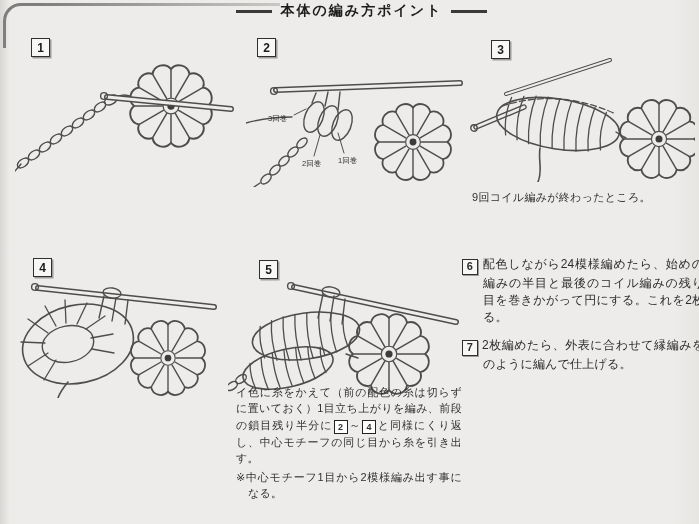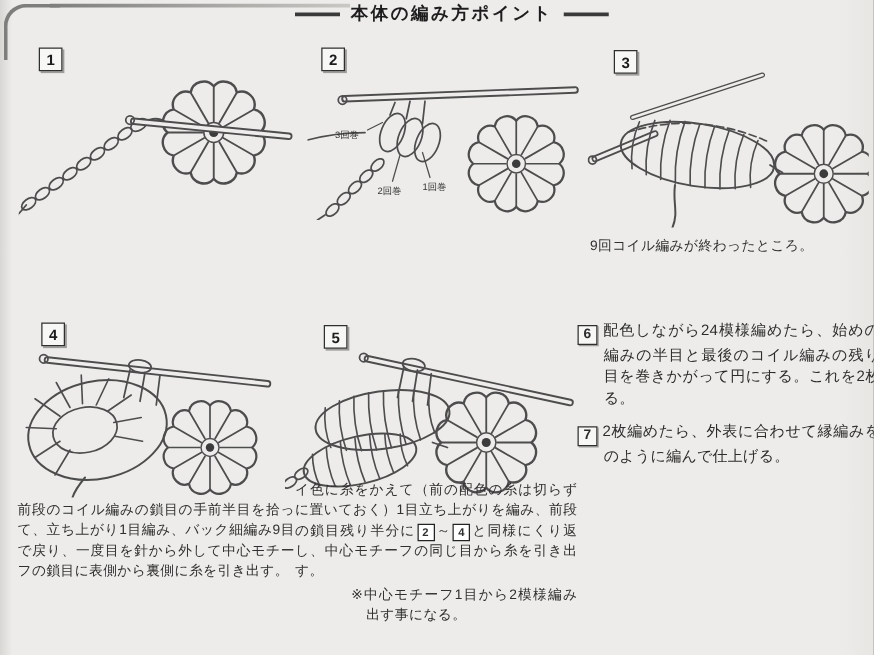--- a/index.html
+++ b/index.html
@@ -57,21 +57,21 @@
   .rightpar{
     position:absolute;left:462px;width:234px;
     font-size:12px;line-height:1.42;color:#2c2c2c;letter-spacing:.2px;
     padding-left:21px;text-indent:-21px;text-align:justify;
   }
   .rightpar .numbox-inline{
     display:inline-flex;width:14px;height:14px;align-items:center;justify-content:center;
     background:#f7f7f5;border:1.6px solid #2f2f2f;box-shadow:1px 1px 0 rgba(60,60,60,.45);
     font-size:11px;font-weight:bold;margin-right:4px;vertical-align:-2px;text-indent:0;
   }
-  .note{margin-top:2px;padding-left:12px;text-indent:-12px;margin-left:45px;}
+  .note{margin-top:2px;padding-left:12px;text-indent:-12px;}
   .diag-label{font-size:7.5px;fill:#333;letter-spacing:0;}
 </style>
 </head>
 <body>
 
 <div id="page">
 
   <svg width="0" height="0" style="position:absolute">
     <defs>
       <symbol id="motif" viewBox="0 0 100 100">
@@ -124,21 +124,21 @@
       </g>
       <path class="stroke" stroke-width="1.4" d="M100,46 Q110,40 118,46"></path>
 
       <line class="stroke" stroke-width="6" x1="92" y1="45" x2="216" y2="57"></line>
       <line x1="92" y1="45" x2="216" y2="57" stroke="#eeedeb" stroke-width="3" stroke-linecap="round"></line>
       <circle class="stroke" stroke-width="1.4" cx="89" cy="44" r="3.4"></circle>
     </svg>
   </div>
 
   <div class="numbox" style="left:257px;top:38px">2</div>
-  <div class="panel" style="left:246px;top:48px">
+  <div class="panel" style="left:246px;top:59px">
     <svg width="218" height="128" viewBox="0 0 218 128">
       <use href="#motif" x="126" y="42" width="82" height="82"></use>
 
       <line class="stroke" stroke-width="6" x1="30" y1="31" x2="214" y2="24"></line>
       <line x1="30" y1="31" x2="214" y2="24" stroke="#eeedeb" stroke-width="3" stroke-linecap="round"></line>
       <circle class="stroke" stroke-width="1.4" cx="28" cy="32" r="3.4"></circle>
 
       <path class="stroke" stroke-width="1.4" d="M0,64 Q22,58 46,58"></path>
 
       <g class="stroke" stroke-width="1.4">
@@ -230,21 +230,20 @@
       <g class="stroke" stroke-width="1.4">
         <line x1="96" y1="30" x2="91" y2="52"></line>
           <line x1="108" y1="32" x2="104" y2="55"></line>
           <line x1="120" y1="34" x2="117" y2="58"></line>
         <ellipse cx="104" cy="27" rx="9" ry="5" transform="rotate(8 104 27)"></ellipse>
       </g>
 
       <path class="stroke" stroke-width="1.6" d="M60,116 C55,122 52,126 50,132"></path>
     </svg>
   </div>
-  <div class="cap" style="left:14px;top:400px;width:222px">前段のコイル編みの鎖目の手前半目を拾って、立ち上がり1目編み、バック細編み9目で戻り、一度目を針から外して中心モチーフの鎖目に表側から裏側に糸を引き出す。</div>
 
   <div class="numbox" style="left:259px;top:260px">5</div>
   <div class="panel" style="left:228px;top:266px">
     <svg width="232" height="132" viewBox="0 0 232 132">
       <use href="#motif" x="118" y="45" width="86" height="86"></use>
 
       <line class="stroke" stroke-width="6" x1="66" y1="21" x2="228" y2="56"></line>
       <line x1="66" y1="21" x2="228" y2="56" stroke="#eeedeb" stroke-width="3" stroke-linecap="round"></line>
       <circle class="stroke" stroke-width="1.4" cx="63" cy="20" r="3.4"></circle>
 

